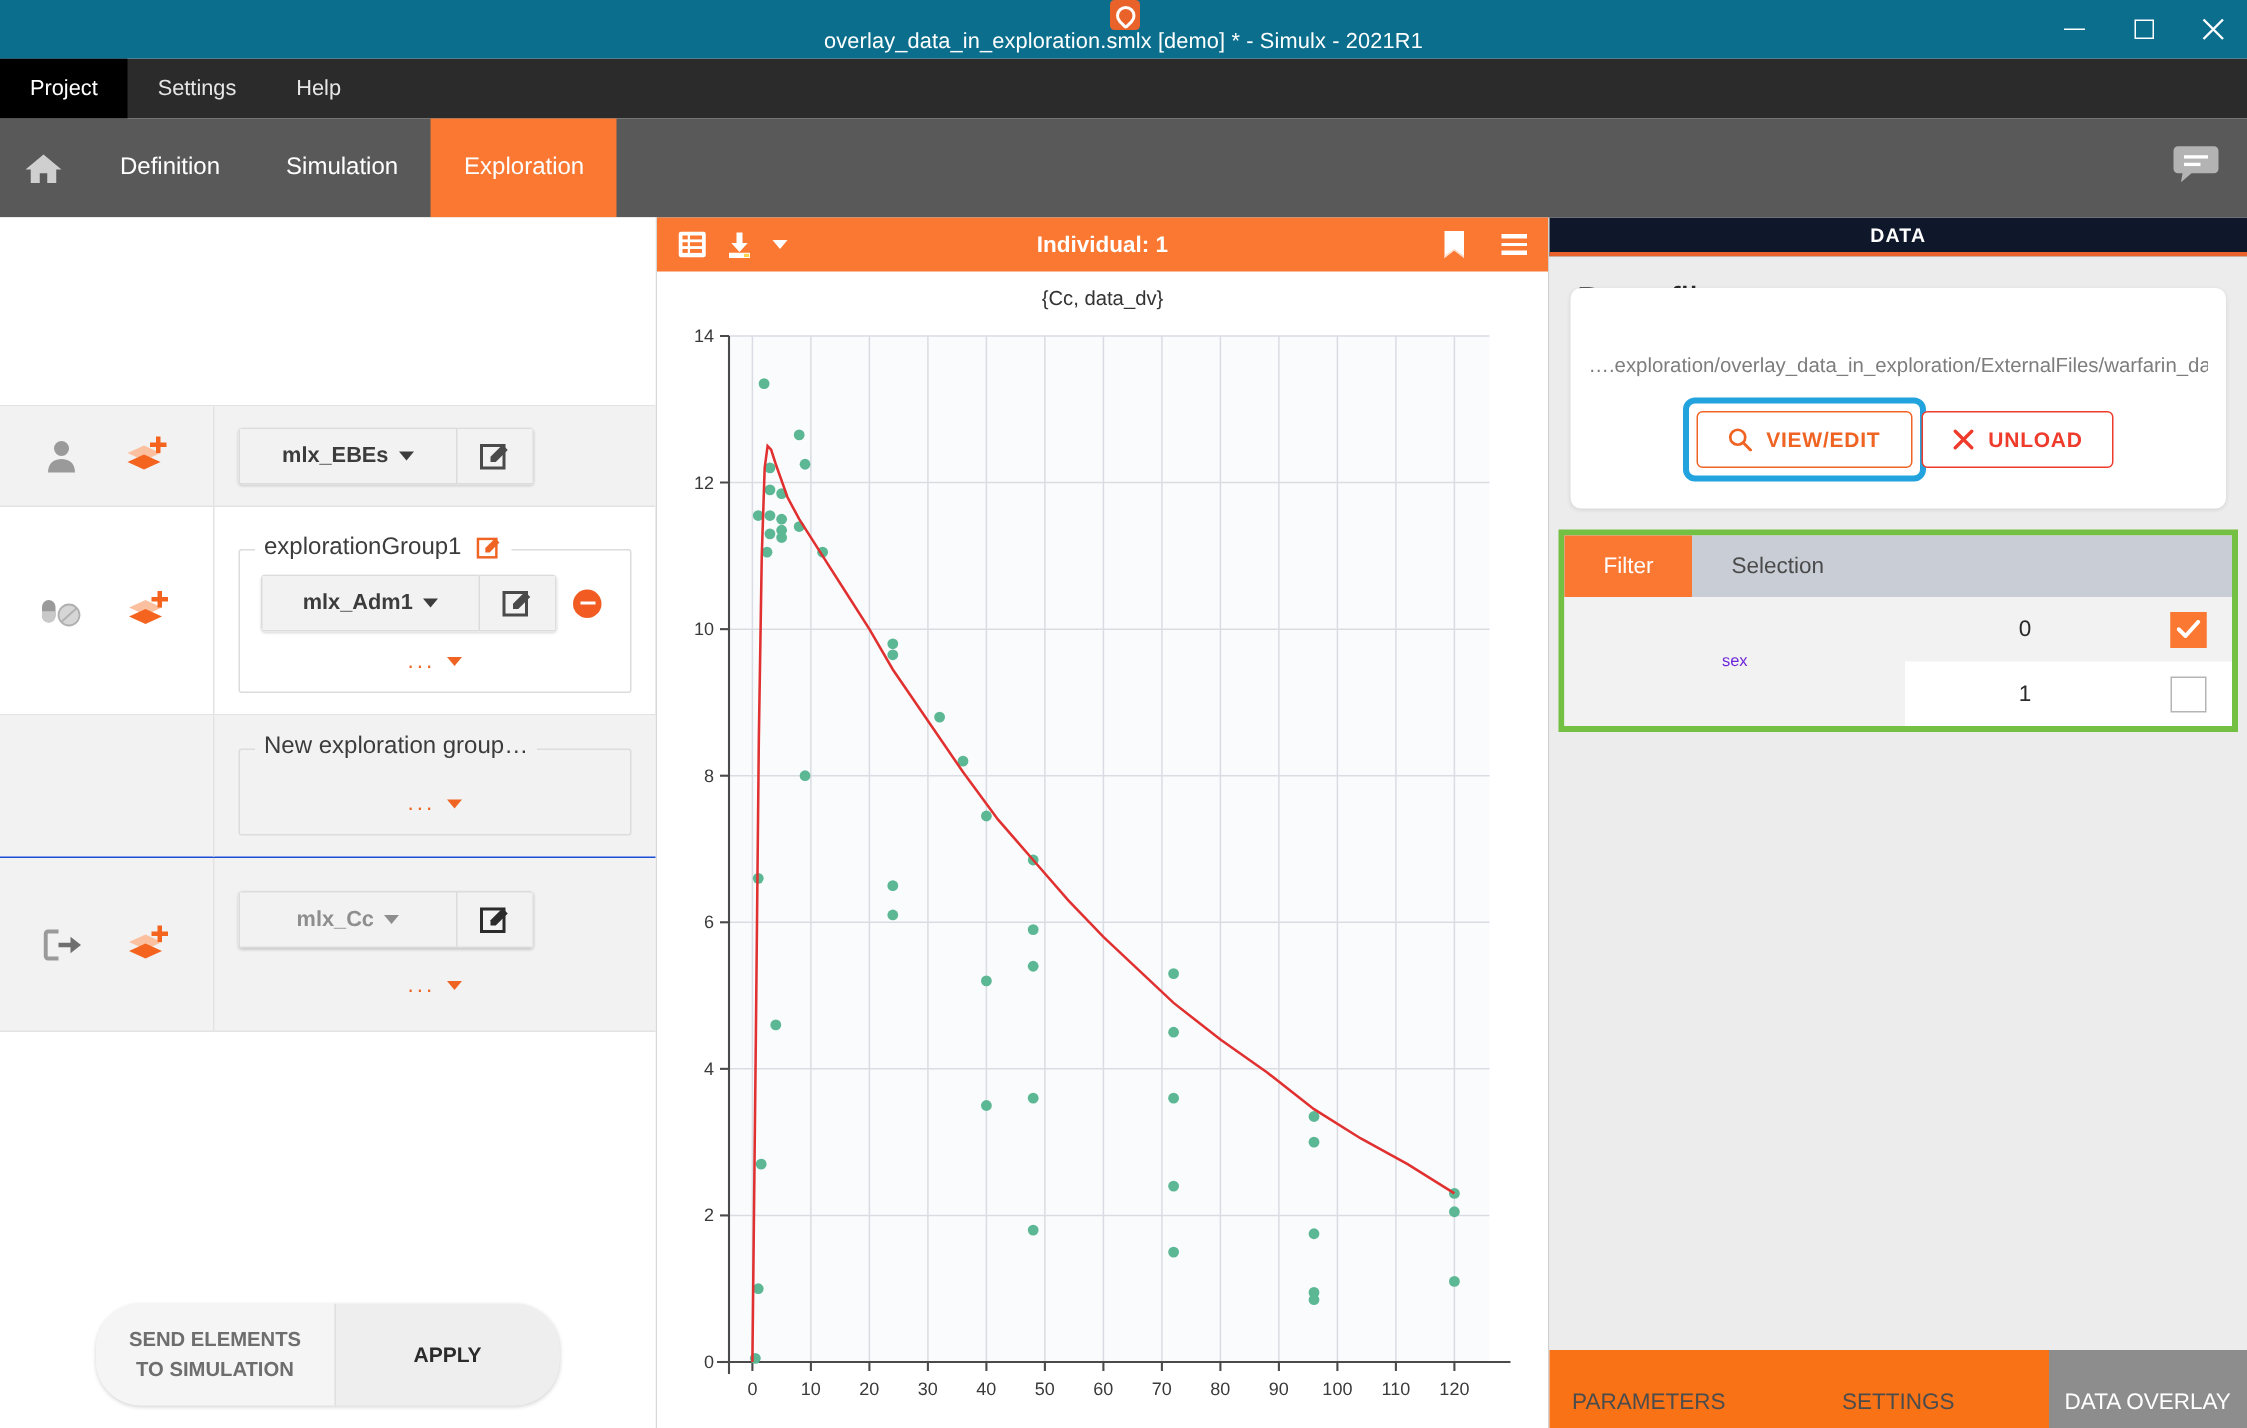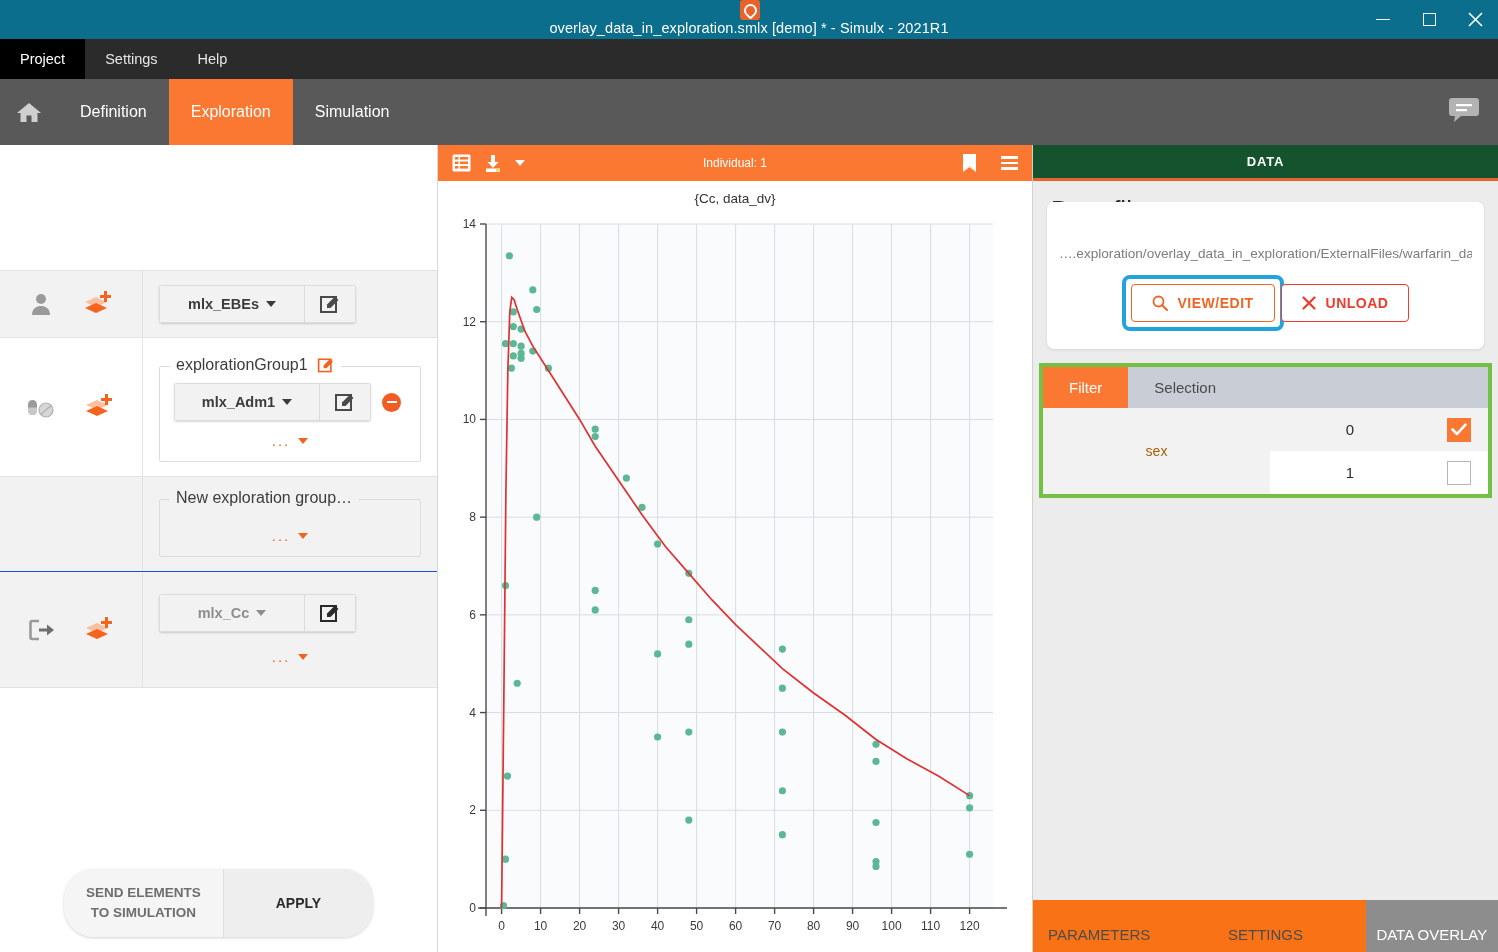--- a/index.html
+++ b/index.html
@@ -131,35 +131,35 @@
 
   
   .chart-panel { width: 595px; background: #ffffff; display: flex; flex-direction: column;
     border-right: 1px solid #d0d0d0; }
   .chart-header {
     height: 36px; background: #fa7832; display: flex; align-items: center;
     padding: 0 14px; color: #ffffff; position: relative;
   }
   .ch-left { display: flex; align-items: center; gap: 13px; }
   .ch-title {
-    position: absolute; left: 0; right: 0; text-align: center; font-size: 12px;
-    font-weight: normal; pointer-events: none;
+    position: absolute; left: 0; right: 0; text-align: center; font-size: 15px;
+    font-weight: bold; pointer-events: none;
   }
   .ch-right { margin-left: auto; display: flex; align-items: center; gap: 24px; z-index: 1; }
   .hamburger { display: flex; flex-direction: column; gap: 3px; }
   .hamburger span { width: 17px; height: 2.4px; background: #fff; display: block; }
 
   .chart-body { flex: 1; display: flex; flex-direction: column; padding: 10px 0 0 0; }
   .chart-subtitle { text-align: center; font-size: 13.5px; color: #333; margin-bottom: 6px; }
   .plot-wrap { flex: 1; position: relative; }
 
   
   .right-panel { width: 465px; background: #e9e9e9; display: flex; flex-direction: column; }
   .rp-header {
-    height: 36px; background: #14532d; color: #fff; font-size: 13px; font-weight: bold;
+    height: 26px; background: #0f172a; color: #fff; font-size: 13px; font-weight: bold;
     letter-spacing: .8px; display: flex; align-items: center; justify-content: center;
     border-bottom: 3px solid #e8622a;
   }
   .rp-scroll { flex: 1; padding: 0; overflow: hidden; background: #ececec; }
 
   .data-file-title { font-size: 26px; color: #2b2b2b; padding: 14px 18px 6px; font-weight: normal; }
   .data-card {
     background: #ffffff; margin: 0 14px; border-radius: 7px; padding: 14px 12px 18px;
     position: relative; top: -30px; box-shadow: 0 1px 3px rgba(0,0,0,.10);
   }
@@ -179,21 +179,21 @@
   .hl-green {
     border: 4px solid #74c043; margin: -16px 6px 0 6px; background: #ececec;
   }
   .tabs-row { display: flex; background: #c9ced6; }
   .ftab { padding: 12px 26px; font-size: 15px; color: #4a4a4a; }
   .ftab.active { background: #fa7832; color: #ffffff; }
 
   .filter-table { display: flex; background: #f2f2f2; }
   .ft-label {
     flex: 1; display: flex; align-items: center; justify-content: center;
-    font-size: 14px; color: #a16207; background: #f2f2f2;
+    font-size: 11px; color: #6d28d9; background: #f2f2f2;
   }
   .ft-values { width: 218px; }
   .ft-row { display: flex; align-items: stretch; height: 43px; }
   .ft-row.alt { background: #ffffff; }
   .ft-val {
     flex: 1; display: flex; align-items: center; justify-content: center;
     font-size: 15px; color: #2b2b2b;
   }
   .ft-check { width: 58px; display: flex; align-items: center; justify-content: center; }
   .cbox {
@@ -240,22 +240,22 @@
 
 <div class="navbar">
   <div class="nav-home">
     <span class="icon">
       <svg width="26" height="23" viewBox="0 0 26 23">
         <path d="M13 2 L25 12 L21.5 12 L21.5 21 L15.5 21 L15.5 14.5 L10.5 14.5 L10.5 21 L4.5 21 L4.5 12 L1 12 Z" fill="#cfcfcf"></path>
       </svg>
     </span>
   </div>
   <div class="nav-tab">Definition</div>
+  <div class="nav-tab">Simulation</div>
   <div class="nav-tab active">Exploration</div>
-  <div class="nav-tab">Simulation</div>
   <div class="chat-bubble">
     <svg width="32" height="28" viewBox="0 0 32 28">
       <path d="M4 2 H28 A3 3 0 0 1 31 5 V17 A3 3 0 0 1 28 20 H13 L6 26 L7 20 H4 A3 3 0 0 1 1 17 V5 A3 3 0 0 1 4 2 Z" fill="#b3b3b3"></path>
       <rect x="8" y="8" width="16" height="2.2" fill="#fff"></rect>
       <rect x="8" y="13" width="11" height="2.2" fill="#fff"></rect>
     </svg>
   </div>
 </div>
 
 <div class="main">

